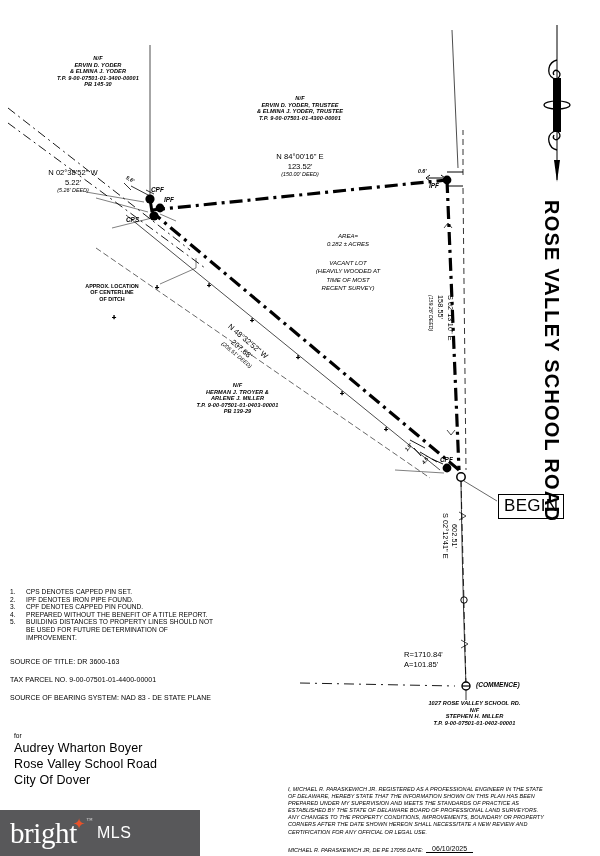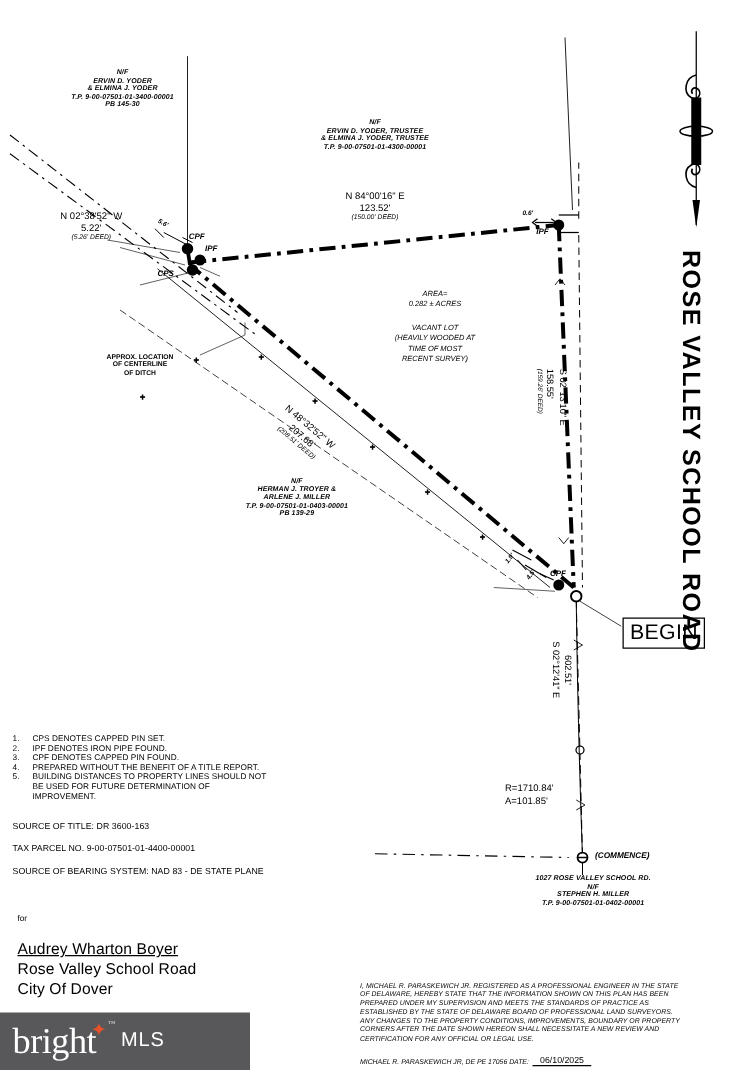--- a/index.html
+++ b/index.html
@@ -286,21 +286,21 @@
   <div class="abs commence" style="left:476px;top:681px;">(COMMENCE)</div>
 
   <div class="abs" style="left:440px;top:513px;">
     <div style="display:flex;">
       <span class="vlabel bear" style="font-size:7.4px;">S 02°12'41" E</span>
       <span class="vlabel bear" style="font-size:7.4px;">602.51'</span>
     </div>
   </div>
 
   <div class="abs" style="left:404px;top:626px;text-align:left;">
-    <div class="bear" style="text-align:left;">R=1710.84'</div>
+    <div class="bear" style="text-align:left;margin-top:24px;">R=1710.84'</div>
     <div class="bear" style="text-align:left;">A=101.85'</div>
   </div>
 
   <div class="abs roadName" style="left:540px;top:200px;">ROSE VALLEY SCHOOL ROAD</div>
 
   <div class="abs" style="left:10px;top:584px;width:262px;">
     <div style="margin-top:4px;">
       <div class="noteRow">
         <span class="noteNum">1.</span>
         <span class="noteTxt">CPS DENOTES CAPPED PIN SET.</span>
@@ -324,21 +324,21 @@
 IMPROVEMENT.</span>
       </div>
     </div>
     <div class="srcLine" style="margin-top:17px;">SOURCE OF TITLE: DR 3600-163</div>
     <div class="srcLine" style="margin-top:11px;">TAX PARCEL NO. 9-00-07501-01-4400-00001</div>
     <div class="srcLine" style="margin-top:11px;">SOURCE OF BEARING SYSTEM: NAD 83 - DE STATE PLANE</div>
   </div>
 
   <div class="abs" style="left:14px;top:727px;width:280px;">
     <div class="forTxt" style="margin-top:5px;">for</div>
-    <div class="ownerLine" style="margin-top:12px;text-decoration:underline;">Audrey Wharton Boyer</div>
+    <div class="ownerLine" style="margin-top:1px;">Audrey Wharton Boyer</div>
     <div class="ownerLine">Rose Valley School Road</div>
     <div class="ownerLine">City Of Dover</div>
   </div>
 
   <div class="abs" style="left:288px;top:786px;width:305px;">
     <div class="certBlock">I, MICHAEL R. PARASKEWICH JR. REGISTERED AS A PROFESSIONAL ENGINEER IN THE STATE
 OF DELAWARE, HEREBY STATE THAT THE INFORMATION SHOWN ON THIS PLAN HAS BEEN
 PREPARED UNDER MY SUPERVISION AND MEETS THE STANDARDS OF PRACTICE AS
 ESTABLISHED BY THE STATE OF DELAWARE BOARD OF PROFESSIONAL LAND SURVEYORS.
 ANY CHANGES TO THE PROPERTY CONDITIONS, IMPROVEMENTS, BOUNDARY OR PROPERTY

